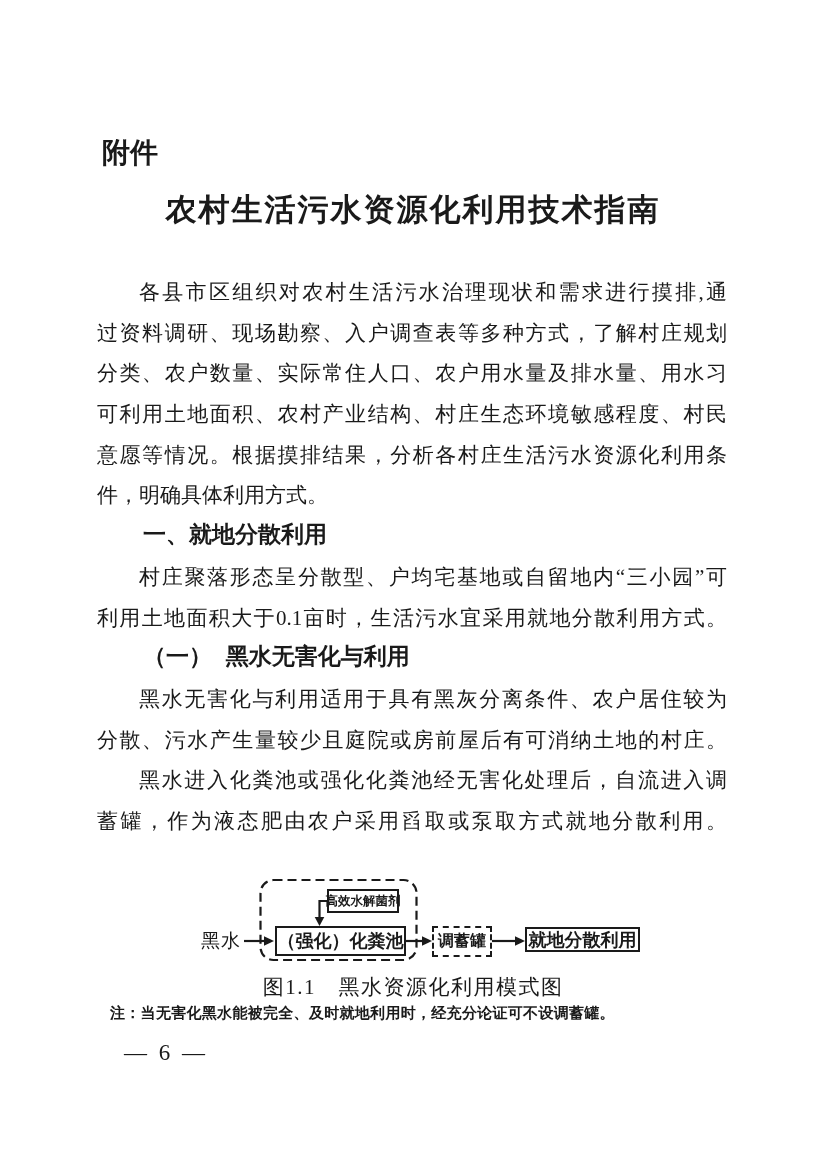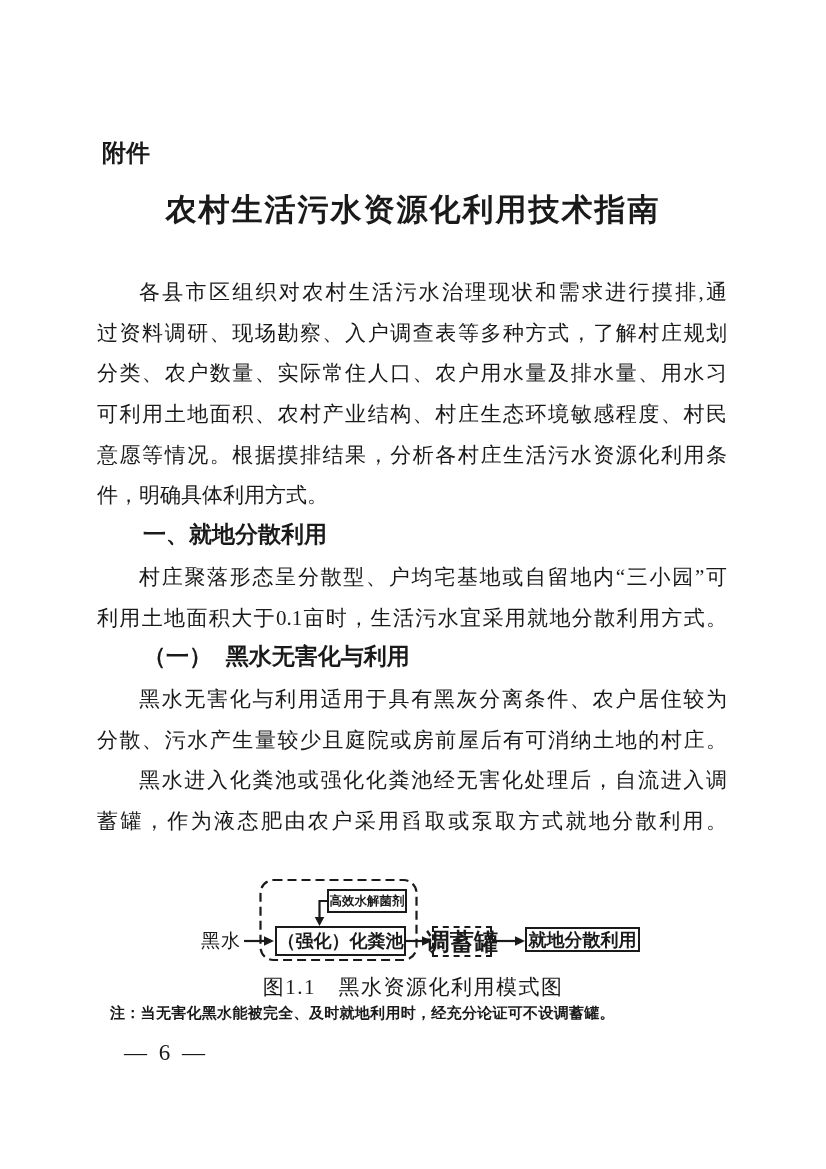--- a/index.html
+++ b/index.html
@@ -9,21 +9,21 @@
     background:#ffffff;
     margin:0 auto;
     overflow:hidden;
     color:#1a1a1a;
     font-family:"Liberation Serif","DejaVu Serif",serif;
   }
 
   .attachment{
     position:absolute;left:102px;top:138px;
     font-family:"Liberation Sans","DejaVu Sans",sans-serif;
-    font-weight:bold;font-size:24px;line-height:30px;
+    font-weight:bold;font-size:28px;line-height:30px;
   }
   .doc-title{
     position:absolute;left:0;top:188px;width:826px;
     text-align:center;
     font-weight:bold;font-size:31px;line-height:44px;
     letter-spacing:2px;margin:0;
     font-family:"Liberation Serif","DejaVu Serif",serif;
   }
 
   .body-block{
@@ -131,25 +131,25 @@
       </g>
 
       <g>
         <line x1="395" y1="65" x2="419" y2="65" stroke="#1a1a1a" stroke-width="2.2"></line>
         <polygon points="428,65 418,60.2 418,69.8" fill="#1a1a1a"></polygon>
       </g>
     </svg>
 
     <div class="dg-label" style="left:104px;top:52px;font-size:19px;letter-spacing:1px;">黑水</div>
 
-    <div class="dg-box" style="left:230px;top:13px;width:80px;height:24px;font-size:12.5px;">高效水解菌剂</div>
+    <div class="dg-box" style="left:230px;top:13px;width:72px;height:24px;font-size:12.5px;">高效水解菌剂</div>
 
     <div class="dg-box" style="left:178px;top:50px;width:131px;height:30px;font-size:18px;">（强化）化粪池</div>
 
-    <div class="dg-box dashed" style="left:335px;top:50px;width:60px;height:31px;font-size:24px;">调蓄罐</div>
+    <div class="dg-box dashed" style="left:335px;top:50px;width:60px;height:31px;font-size:16px;">调蓄罐</div>
 
     <div class="dg-box" style="left:428px;top:51px;width:115px;height:25px;font-size:18px;">就地分散利用</div>
   </div>
 
   <div class="fig-caption">图1.1　黑水资源化利用模式图</div>
 
   <div class="fig-note">注：当无害化黑水能被完全、及时就地利用时，经充分论证可不设调蓄罐。</div>
 
   <div class="page-number">— 6 —</div>
 

